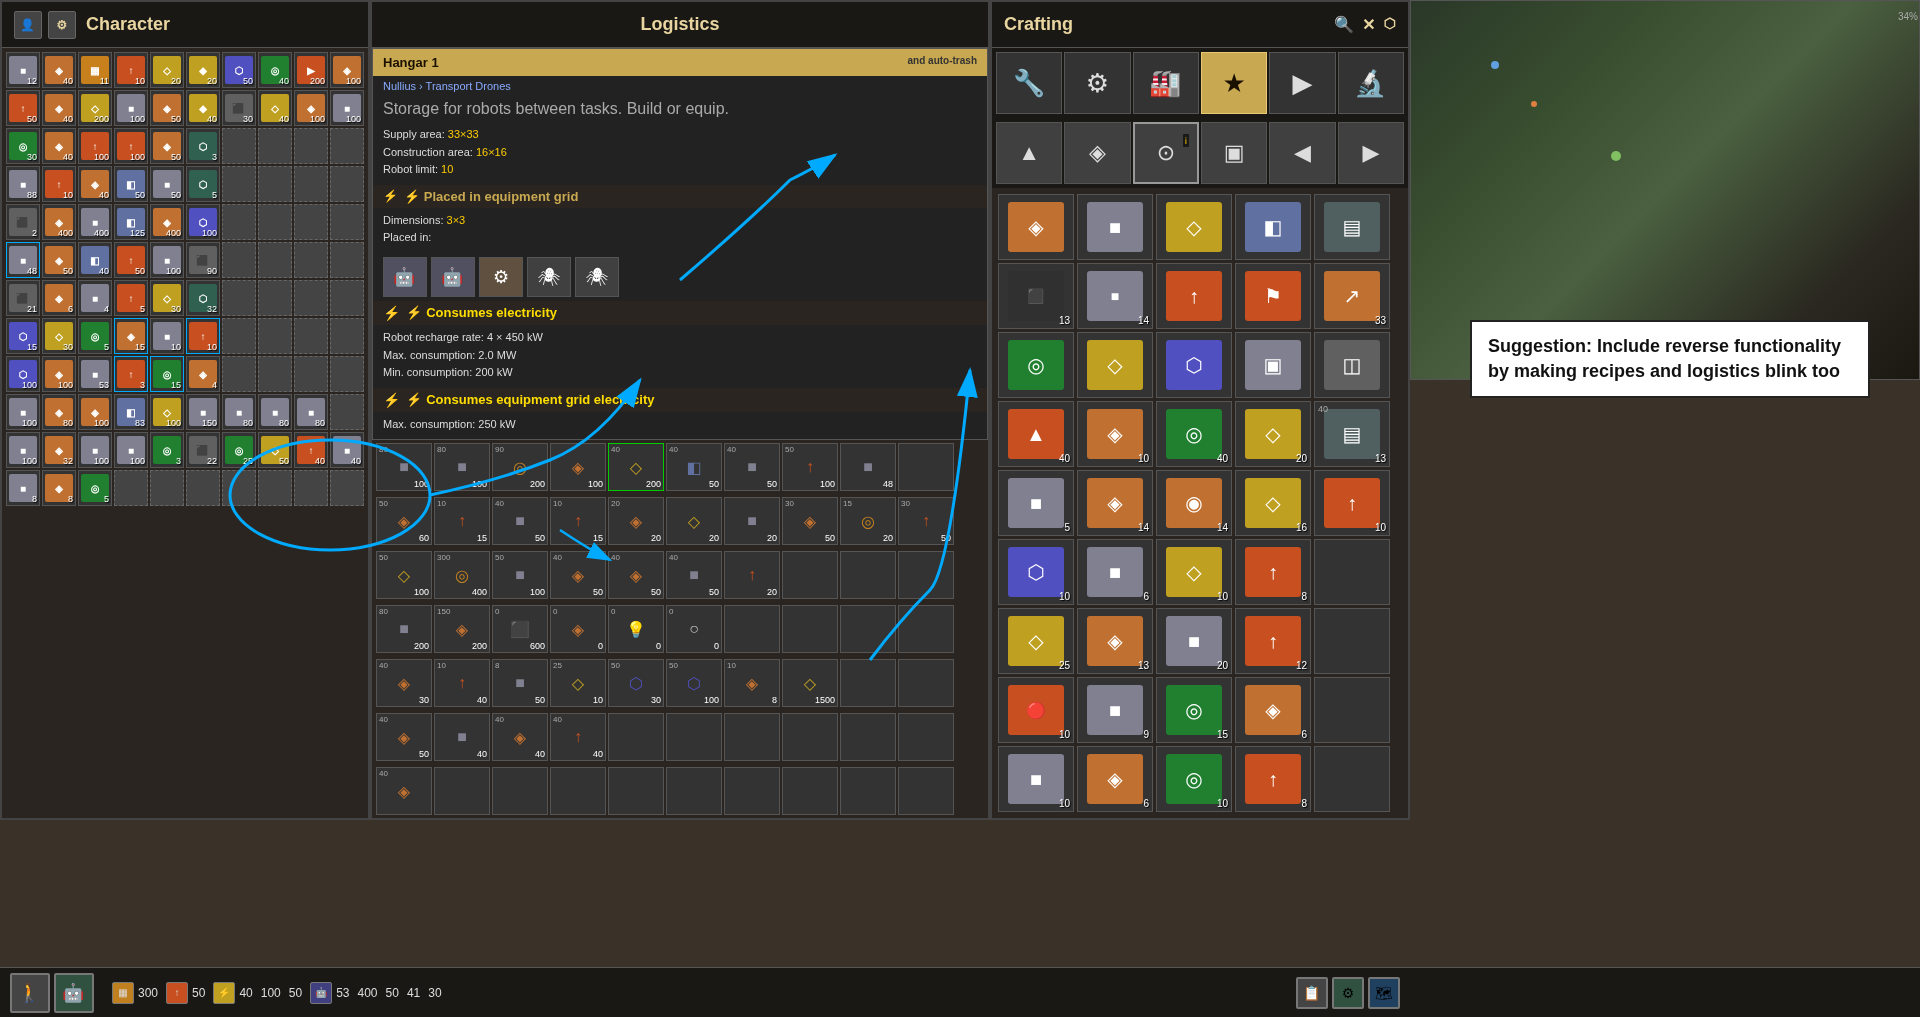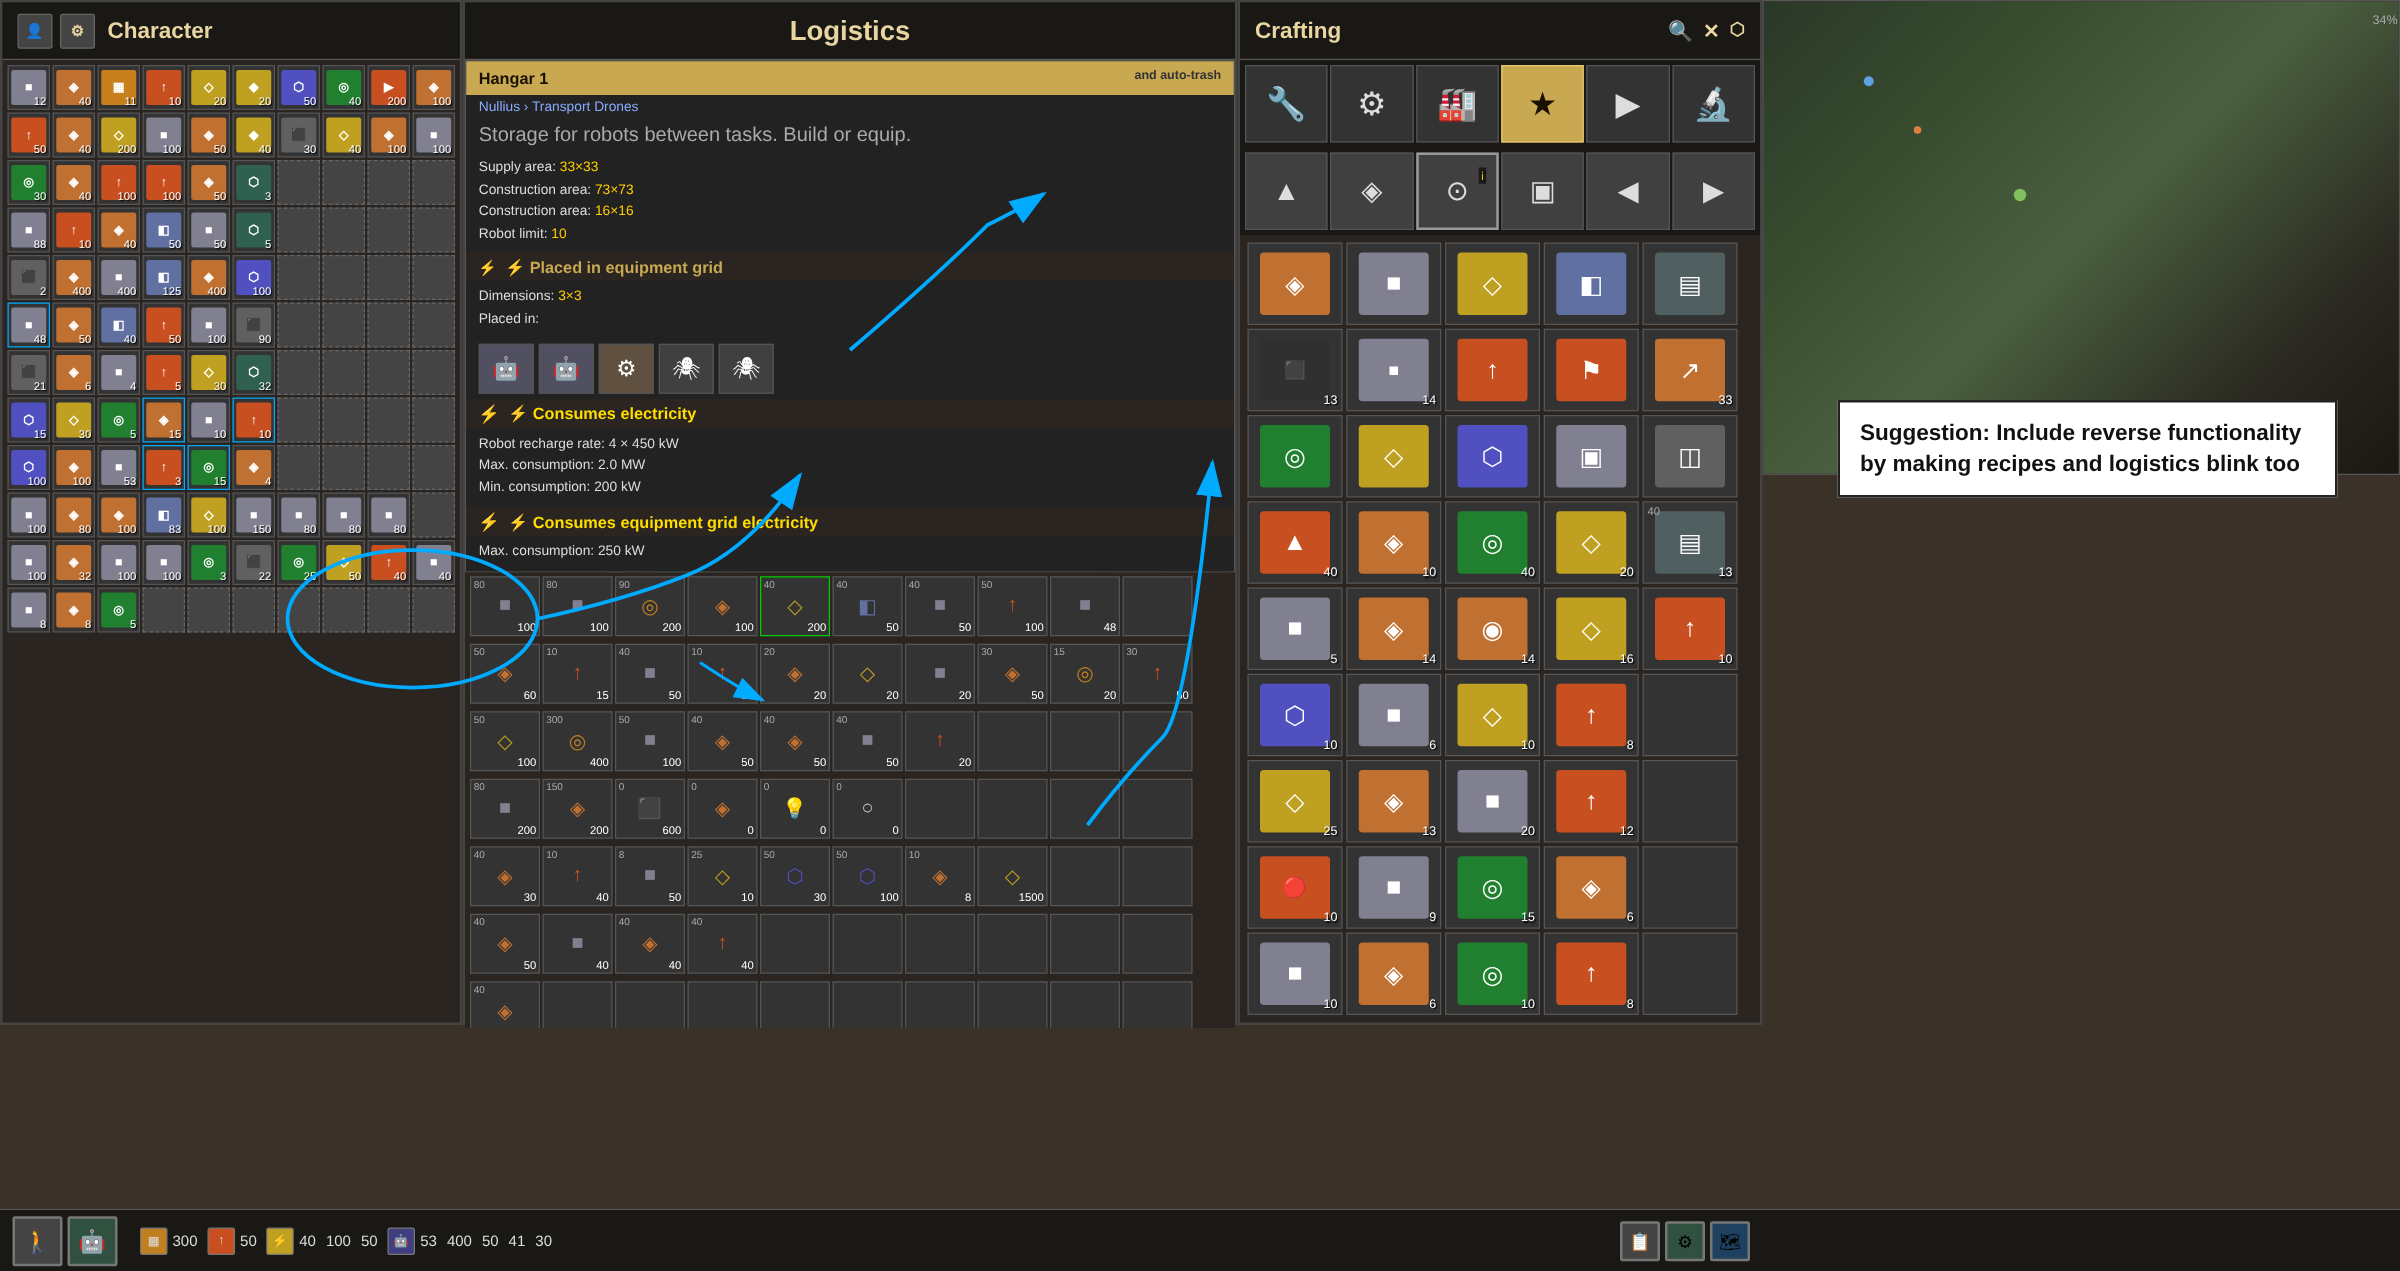--- a/index.html
+++ b/index.html
@@ -107,21 +107,21 @@
       background: #2a2520;
       border: 2px solid #444;
     }
 
     .logistics-header {
       background: #1a1815;
       height: 46px;
       display: flex;
       align-items: center;
       justify-content: center;
-      font-size: 22px;
+      font-size: 18px;
       color: #e8d5a0;
       font-weight: bold;
       border-bottom: 1px solid #555;
     }
 
     
     .hangar-bar {
       background: #c8a850;
       color: #1a1000;
       padding: 6px 10px;
@@ -841,21 +841,20 @@
 
     <div class="hangar-tooltip">
       <div class="hangar-bar">
         <span>Hangar 1</span>
         <span class="hangar-bar-right">and auto-trash</span>
       </div>
       <div class="roboport-path">Nullius › Transport Drones</div>
       <div class="roboport-desc">Storage for robots between tasks.  Build or equip.</div>
       <div class="roboport-stats">
         <div>Supply area: <span style="color:#ffcc00">33×33</span></div>
-        <div>Construction area: <span style="color:#ffcc00">73×73</span></div>
         <div>Construction area: <span style="color:#ffcc00">16×16</span></div>
         <div>Robot limit: <span style="color:#ffcc00">10</span></div>
       </div>
 
       <div class="section-header">
         <span class="section-icon-equipment">⚡</span>
         <span style="color:#c8a850;font-size:13px;">⚡ Placed in equipment grid</span>
       </div>
       <div class="roboport-stats">
         <div>Dimensions: <span style="color:#ffcc00">3×3</span></div>

